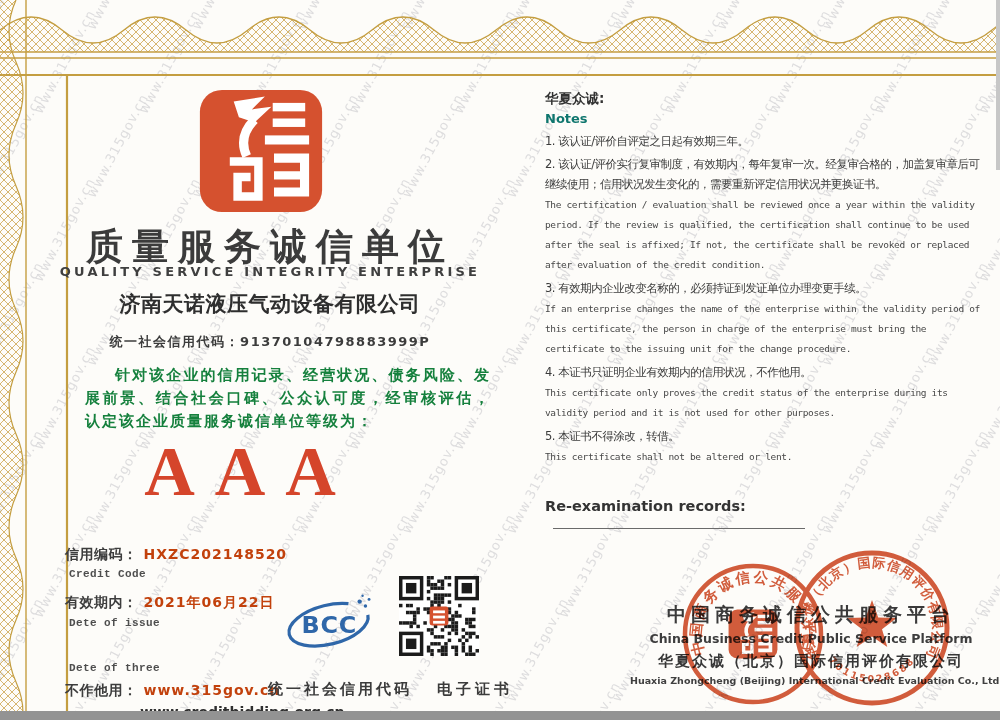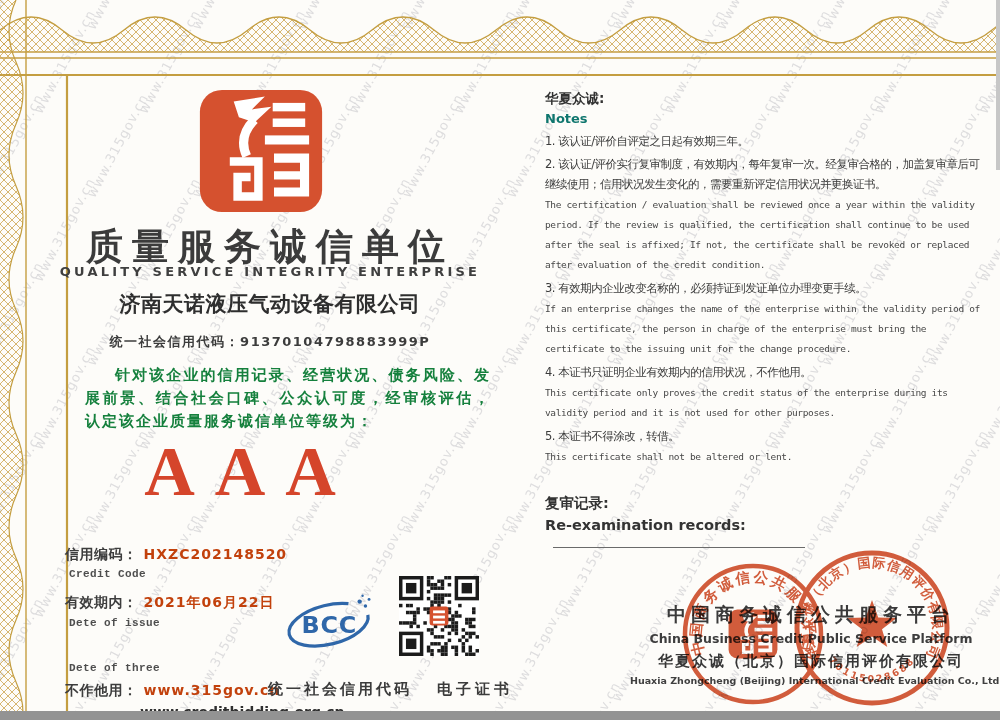--- a/index.html
+++ b/index.html
@@ -402,21 +402,20 @@
       <p class="en">The certification / evaluation shall be reviewed once a year within the validity period. If the review is qualified, the certification shall continue to be used after the seal is affixed; If not, the certificate shall be revoked or replaced after evaluation of the credit condition.</p>
       <p class="cn">3. 有效期内企业改变名称的，必须持证到发证单位办理变更手续。</p>
       <p class="en">If an enterprise changes the name of the enterprise within the validity period of this certificate, the person in charge of the enterprise must bring the certificate to the issuing unit for the change procedure.</p>
       <p class="cn">4. 本证书只证明企业有效期内的信用状况，不作他用。</p>
       <p class="en">This certificate only proves the credit status of the enterprise during its validity period and it is not used for other purposes.</p>
       <p class="cn">5. 本证书不得涂改，转借。</p>
       <p class="en">This certificate shall not be altered or lent.</p>
     </div>
 
     <div class="reexam">
-      <div>复审记录:</div>
       <div class="en-lab">
         <span>Re-examination records:</span><span class="reexam-line"></span>
       </div>
     </div>
 
     <div class="issuer">
       <div class="p-cn">中国商务诚信公共服务平台</div>
       <div class="p-en">China Business Credit Public Service Platform</div>
       <div class="c-cn">华夏众诚（北京）国际信用评价有限公司</div>
       <div class="c-en">Huaxia Zhongcheng (Beijing) International Credit Evaluation Co., Ltd.</div>

